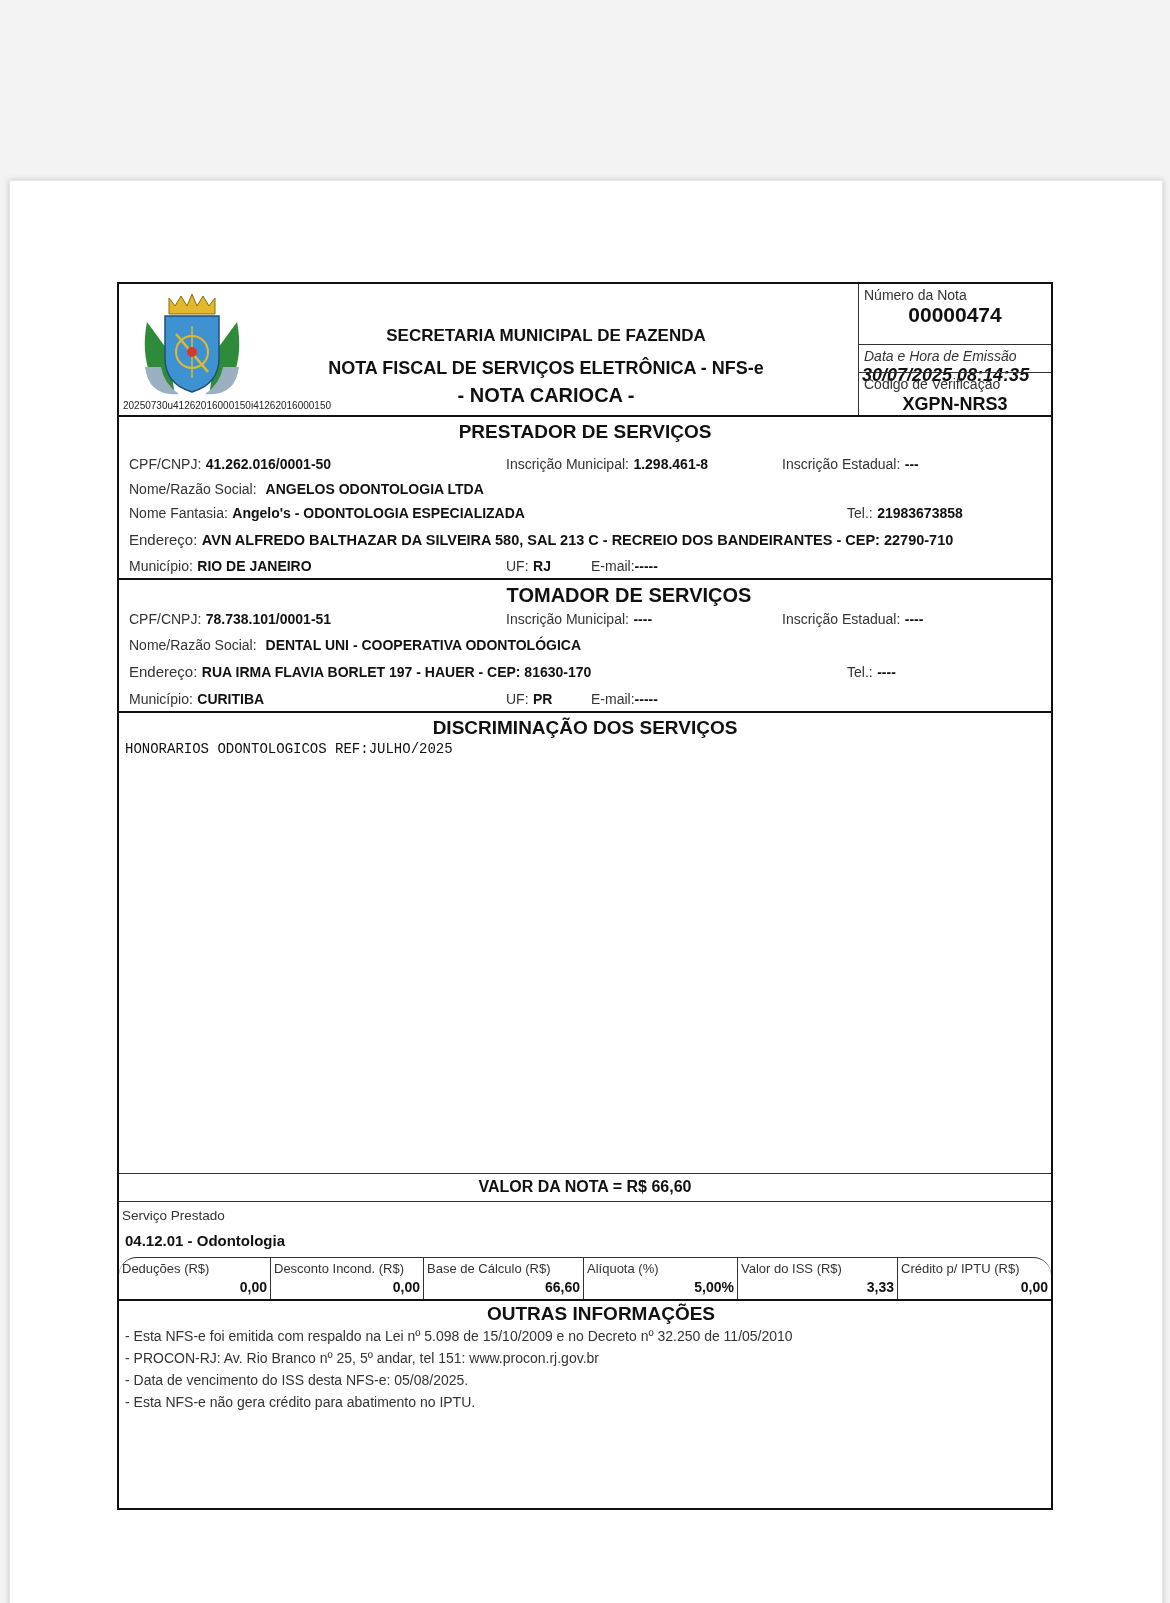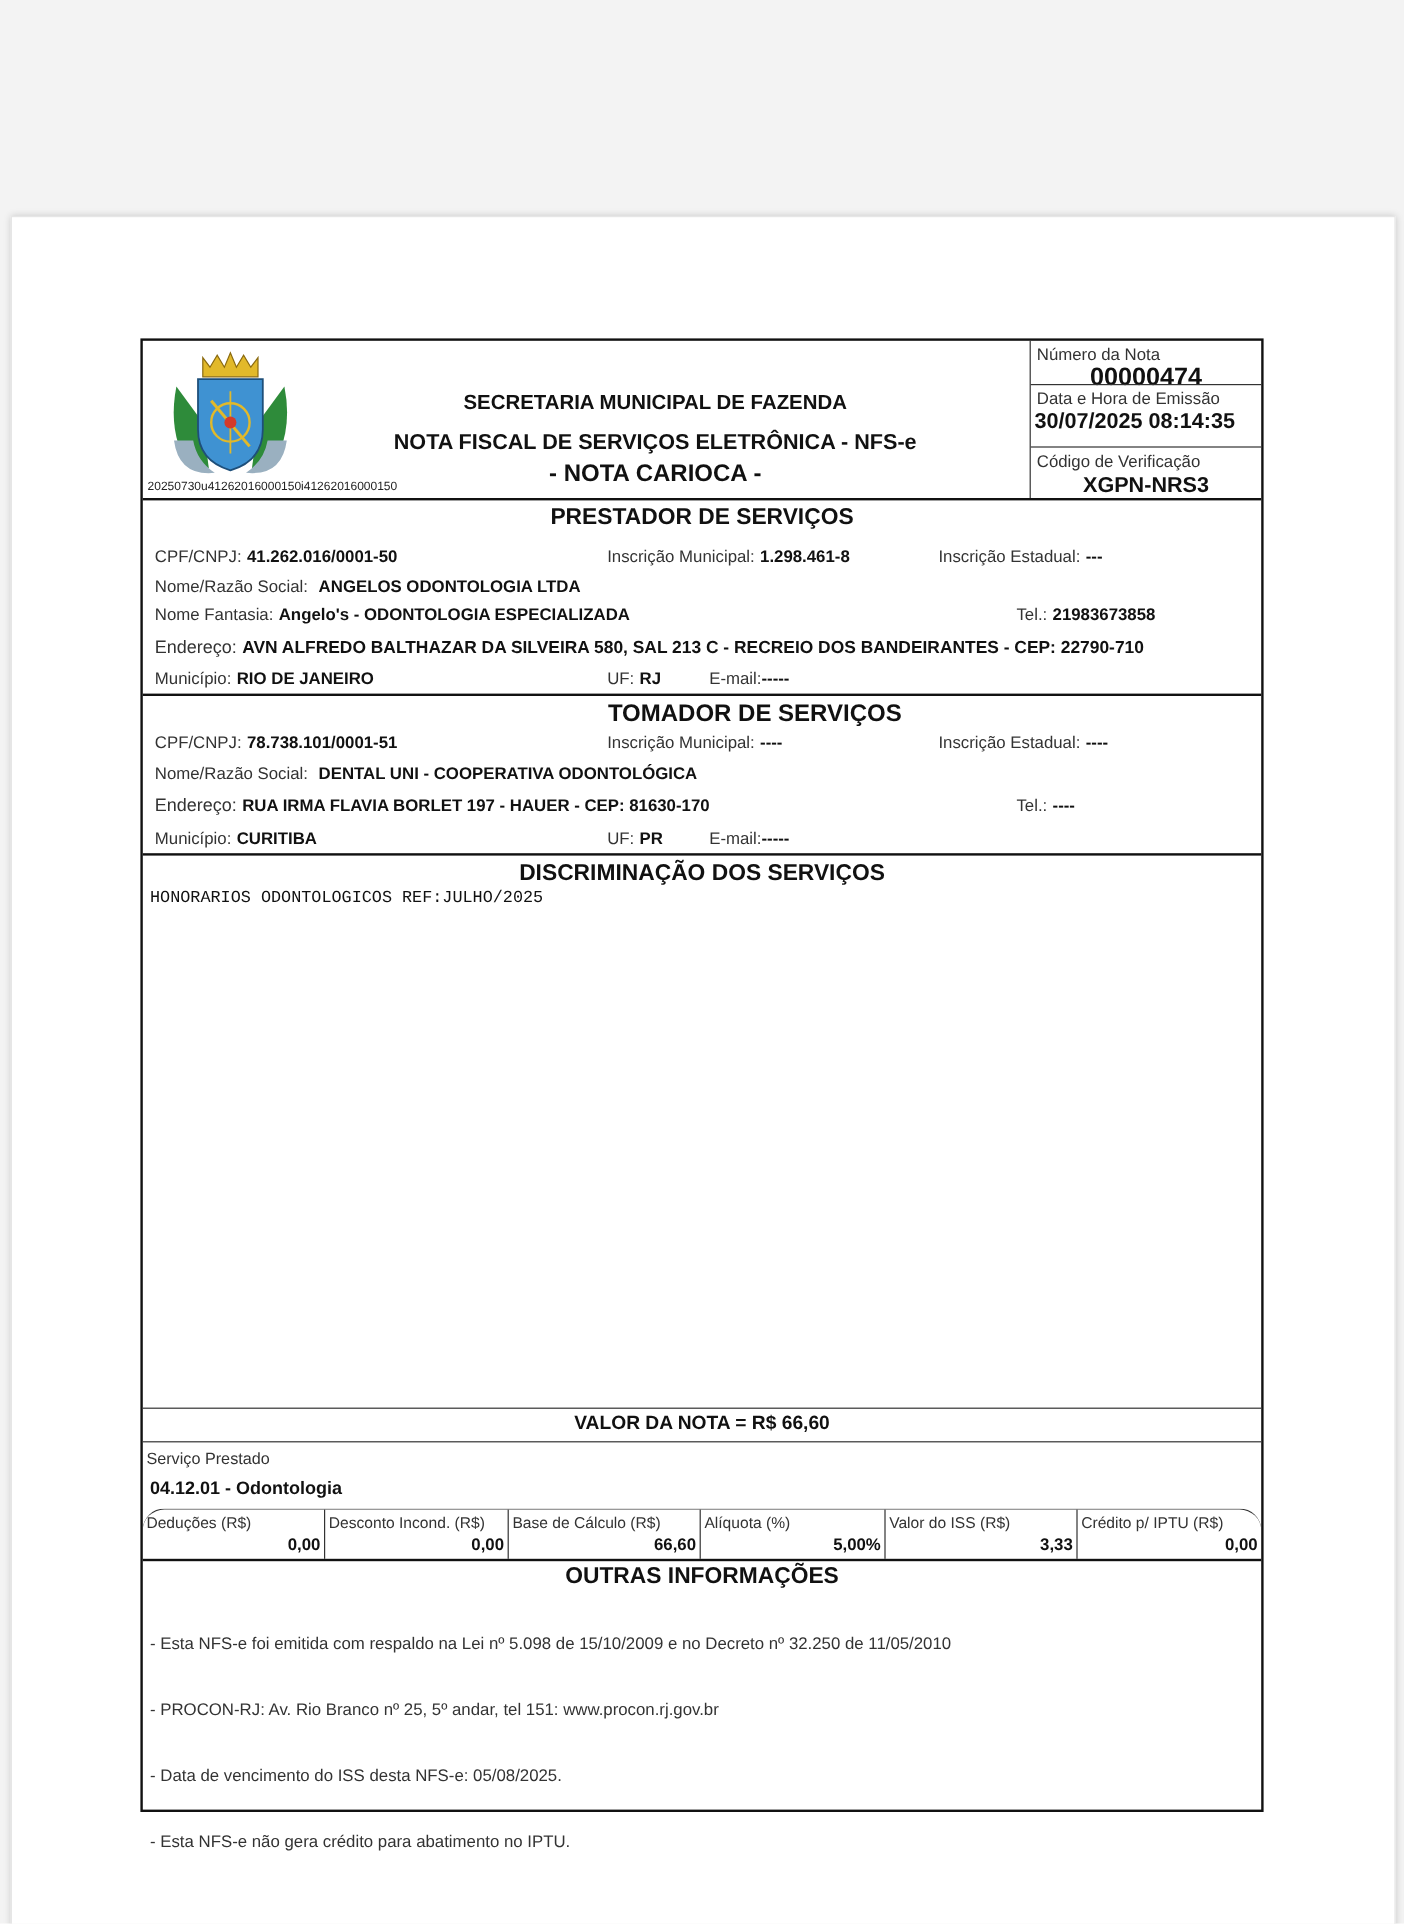--- a/index.html
+++ b/index.html
@@ -25,21 +25,21 @@
   .val { font-weight:bold; font-size:14px; color:#111; }
   .h-title { font-weight:bold; text-align:center; }
   .hdr-right { position:absolute; right:0; top:0; width:192px; height:131px; border-left:1px solid #333; }
   .hdr-cell { position:absolute; left:0; width:100%; box-sizing:border-box; }
   .mono { font-family:"Liberation Mono", "DejaVu Sans Mono", monospace; font-size:14px; }
   .tax-row { position:absolute; left:0; width:100%; height:41px; display:flex; }
   .tax-cell { position:relative; border-right:1px solid #333; box-sizing:border-box; height:100%; }
   .tax-cell:last-child { border-right:none; }
   .tax-cell .t { position:absolute; left:3px; top:3px; font-size:13px; color:#333; white-space:nowrap; }
   .tax-cell .v { position:absolute; right:3px; bottom:4px; font-size:14px; font-weight:bold; white-space:nowrap; }
-  .info-line { font-size:14px; color:#333; white-space:nowrap; height:22px; line-height:22px;margin-top:33px; }
+  .info-line { font-size:14px; color:#333; white-space:nowrap; height:22px; line-height:22px; }
 </style>
 </head>
 <body>
 
 <div class="page"></div>
 
 <div class="doc">
 
   <div class="sec" style="top:0;height:131px;">
     <div class="abs" style="left:20px;top:8px;width:106px;height:110px;">
@@ -59,21 +59,21 @@
     <div class="abs" style="left:4px;top:116px;font-size:10px;color:#222;">20250730u41262016000150i41262016000150</div>
     <div class="abs h-title" style="left:120px;width:614px;top:42px;font-size:17px;">SECRETARIA MUNICIPAL DE FAZENDA</div>
     <div class="abs h-title" style="left:120px;width:614px;top:74px;font-size:18px;">NOTA FISCAL DE SERVIÇOS ELETRÔNICA - NFS-e</div>
     <div class="abs h-title" style="left:120px;width:614px;top:100px;font-size:20px;">- NOTA CARIOCA -</div>
 
     <div class="hdr-right">
       <div class="hdr-cell" style="top:0;height:44px;">
         <div class="abs lbl" style="left:5px;top:3px;font-size:14px;">Número da Nota</div>
         <div class="abs" style="left:0;width:100%;text-align:center;top:19px;font-size:21px;font-weight:bold;">00000474</div>
       </div>
-      <div class="hdr-cell bt1" style="top:36px;height:44px;">
+      <div class="hdr-cell bt1" style="top:60px;height:44px;font-style:italic;">
         <div class="abs lbl" style="left:5px;top:3px;font-size:14px;">Data e Hora de Emissão</div>
         <div class="abs" style="left:3px;top:20px;font-size:18px;font-weight:bold;">30/07/2025 08:14:35</div>
       </div>
       <div class="hdr-cell bt1" style="top:88px;height:43px;">
         <div class="abs lbl" style="left:5px;top:3px;font-size:14px;">Código de Verificação</div>
         <div class="abs" style="left:0;width:100%;text-align:center;top:21px;font-size:18px;font-weight:bold;">XGPN-NRS3</div>
       </div>
     </div>
   </div>
 
@@ -141,21 +141,21 @@
           <span class="v">3,33</span>
         </div>
       <div class="tax-cell" style="flex:1;">
           <span class="t">Crédito p/ IPTU (R$)</span>
           <span class="v">0,00</span>
         </div>
     </div>
   </div>
 
   <div class="sec bt" style="top:1015px;bottom:0;">
-    <div class="abs h-title" style="left:0;width:100%;top:2px;font-size:19px;">OUTRAS INFORMAÇÕES</div>
+    <div class="abs h-title" style="left:16px;width:100%;top:2px;font-size:19px;">OUTRAS INFORMAÇÕES</div>
     <div class="abs" style="left:6px;top:24px;">
       <div class="info-line">- Esta NFS-e foi emitida com respaldo na Lei nº 5.098 de 15/10/2009 e no Decreto nº 32.250 de 11/05/2010</div>
       <div class="info-line">- PROCON-RJ: Av. Rio Branco nº 25, 5º andar, tel 151: www.procon.rj.gov.br</div>
       <div class="info-line">- Data de vencimento do ISS desta NFS-e: 05/08/2025.</div>
       <div class="info-line">- Esta NFS-e não gera crédito para abatimento no IPTU.</div>
     </div>
   </div>
 </div>
 
 </body></html>

